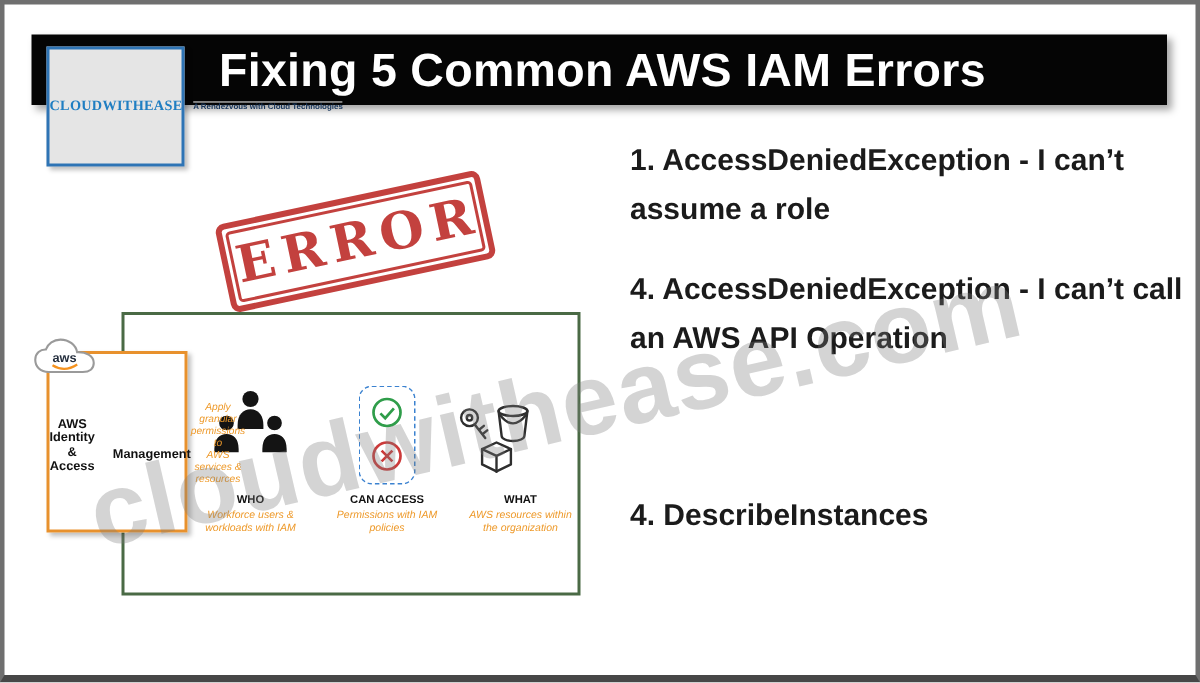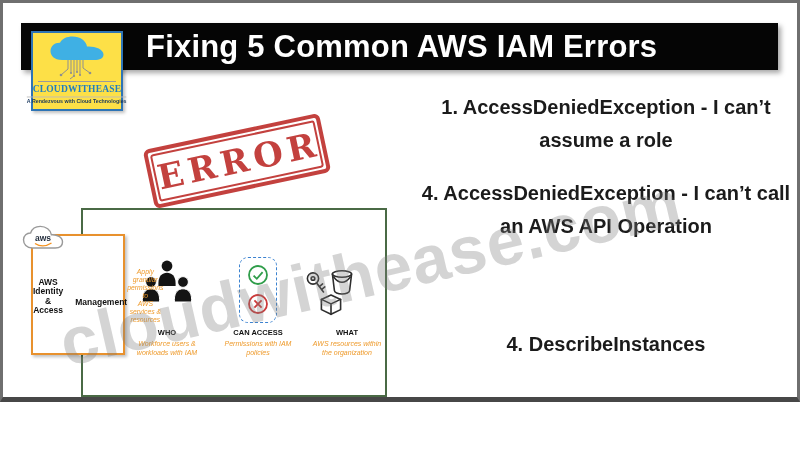--- a/index.html
+++ b/index.html
@@ -1,36 +1,36 @@
 <!DOCTYPE html>
 <html><head>
 <meta charset="utf-8">
 <style>
   html,body{margin:0;padding:0;background:#fff;}
   .page{
-    position:relative;width:800px;height:402px;box-sizing:border-box;
+    position:relative;width:800px;height:455px;box-sizing:border-box;
     border:3px solid #6f6f6f;border-bottom:5px solid #474747;
     background:#ffffff;overflow:hidden;
     font-family:"Liberation Sans",sans-serif;
   }
   
   .title-bar{
     position:absolute;left:18px;top:20px;width:757px;height:47px;
     background:#050505;box-shadow:3px 3px 5px rgba(0,0,0,.35);
     display:flex;align-items:center;
   }
   .title-text{
     padding-left:125px;color:#ffffff;font-size:31px;font-weight:bold;
     letter-spacing:.2px;white-space:nowrap;
   }
   
   .logo{
     position:absolute;left:28px;top:28px;width:92px;height:80px;z-index:6;
-    background:#fde047;border:2px solid #2E74B5;box-sizing:border-box;
-    display:flex;flex-direction:column;align-items:center;
+    background:#e5e5e5;border:2px solid #2E74B5;box-sizing:border-box;
+    display:flex;flex-direction:row;align-items:center;
     box-shadow:2px 2px 3px rgba(0,0,0,.25);
   }
   .logo-cloud{margin-top:3px;}
   .logo-rule{width:78px;height:1px;background:#9a9a9a;margin:1px 0 2px 0;}
   .logo-name{
     font-family:"Liberation Serif",serif;font-weight:bold;color:#1F7EC2;
     font-size:9.5px;letter-spacing:.2px;line-height:11px;
   }
   .logo-tagline{
     margin-top:1px;padding-top:1px;border-top:1px solid #bbb;
@@ -85,21 +85,20 @@
   .dg-col.who{left:116px;}
   .dg-col.can{left:207px;}
   .dg-col.what{left:296px;}
   .dg-label{font-size:7.5px;font-weight:bold;color:#111;line-height:9px;}
   .dg-sub{font-size:7px;font-style:italic;color:#EE9A2B;line-height:9px;margin-top:2px;white-space:pre-line;}
   
   .err-item{
     position:absolute;left:417px;width:372px;z-index:2;
     font-size:20px;font-weight:bold;color:#1b1b1b;line-height:33px;
     white-space:pre-line;
-    text-align:center;
   }
   .err-1{top:88px;}
   .err-2{top:174px;}
   .err-3{top:251px;}
   .err-4{top:325px;}
   .err-5{top:374px;}
 </style>
 </head>
 <body>
 

